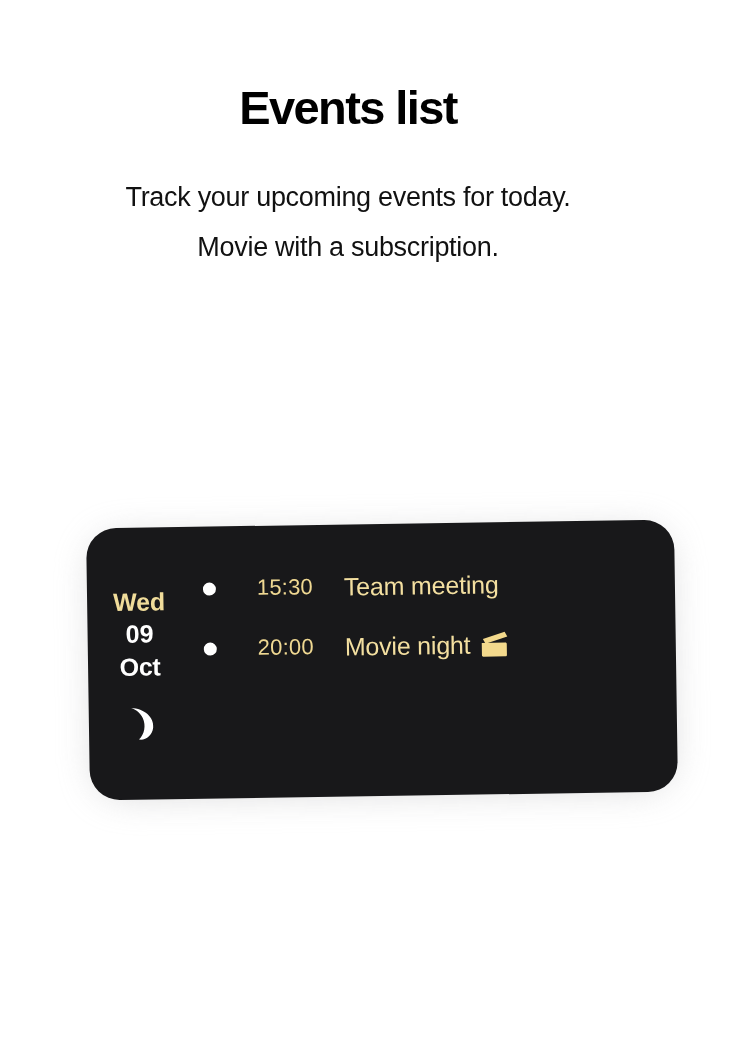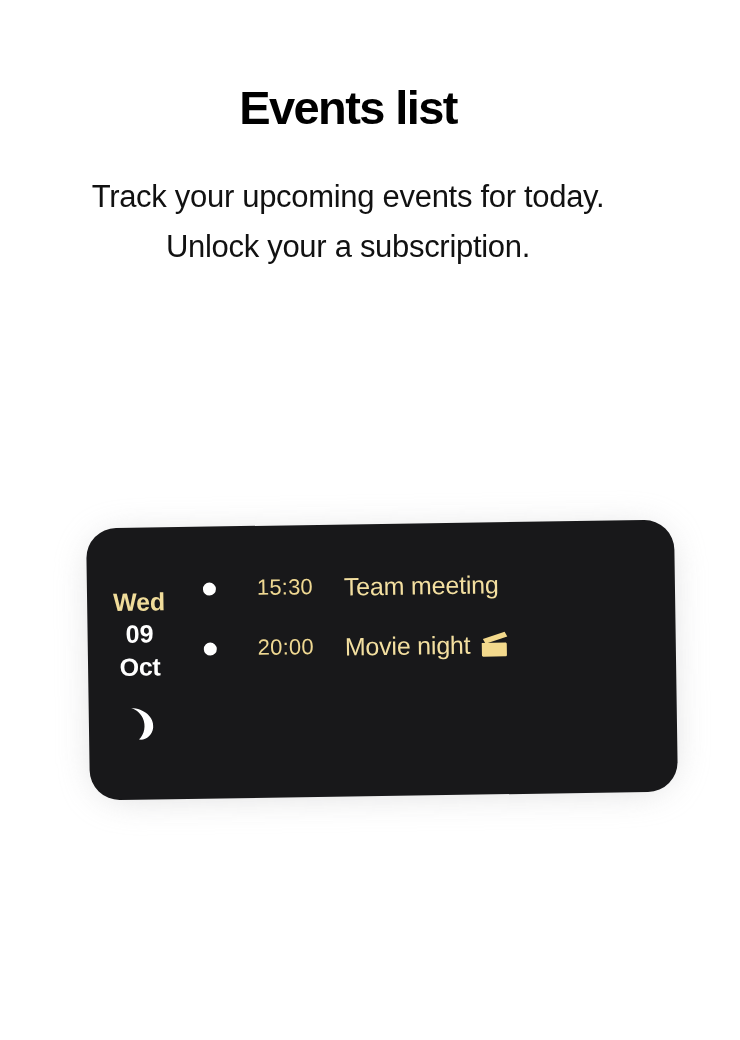--- a/index.html
+++ b/index.html
@@ -36,21 +36,21 @@
     font-size: 47px;
     font-weight: 700;
     letter-spacing: -1.6px;
     color: #000000;
     line-height: 1.1;
   }
 
   .subtitle {
     margin: 0;
     padding-top: 38px;
-    font-size: 31px;
+    font-size: 27px;
     font-weight: 400;
     color: #111111;
     line-height: 50px;
     letter-spacing: -0.3px;
   }
   .subtitle-line {
     display: block;
   }
 
   
@@ -187,21 +187,21 @@
 </head>
 <body>
 
 <div class="page">
 
   <div class="header">
     <h1 class="page-title">Events list</h1>
 
     <p class="subtitle">
       <span class="subtitle-line">Track your upcoming events for today.</span>
-      <span class="subtitle-line">Unlock your a subscription.</span>
+      <span class="subtitle-line">Movie with a subscription.</span>
     </p>
   </div>
 
   <div class="card-wrap">
     <div class="card-shadow"></div>
 
     <div class="card">
       <div class="card-inner">
 
         <div class="date-col">

